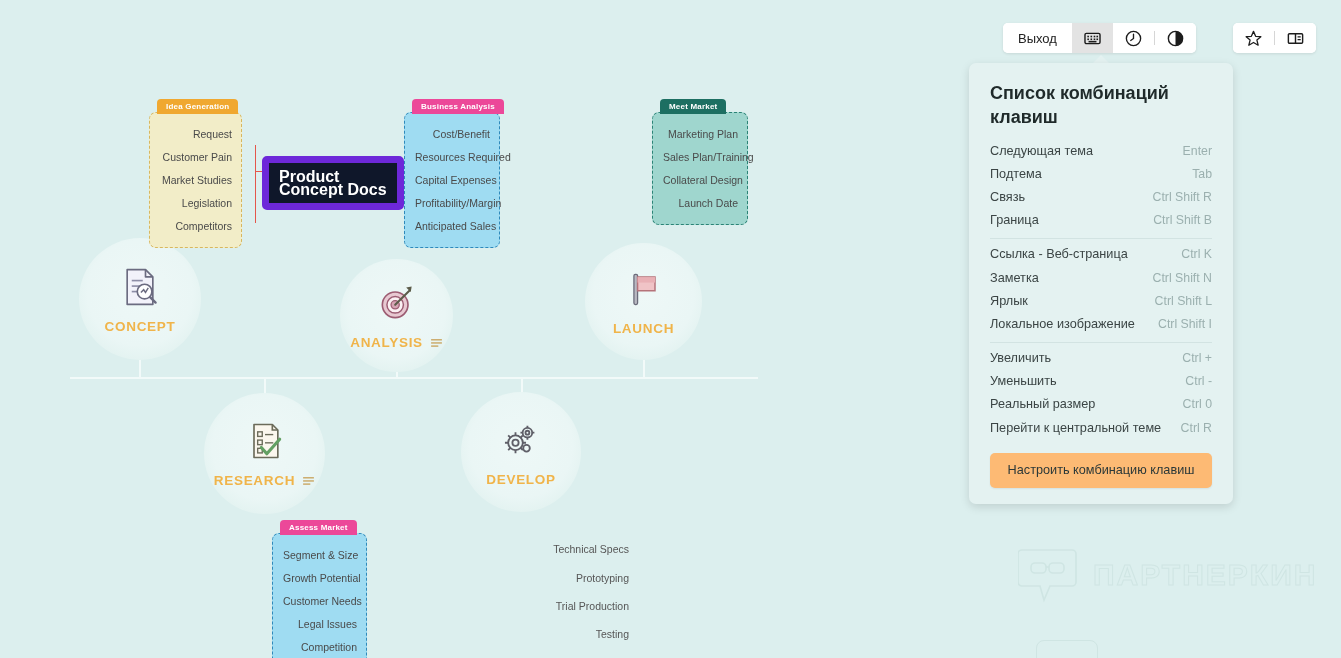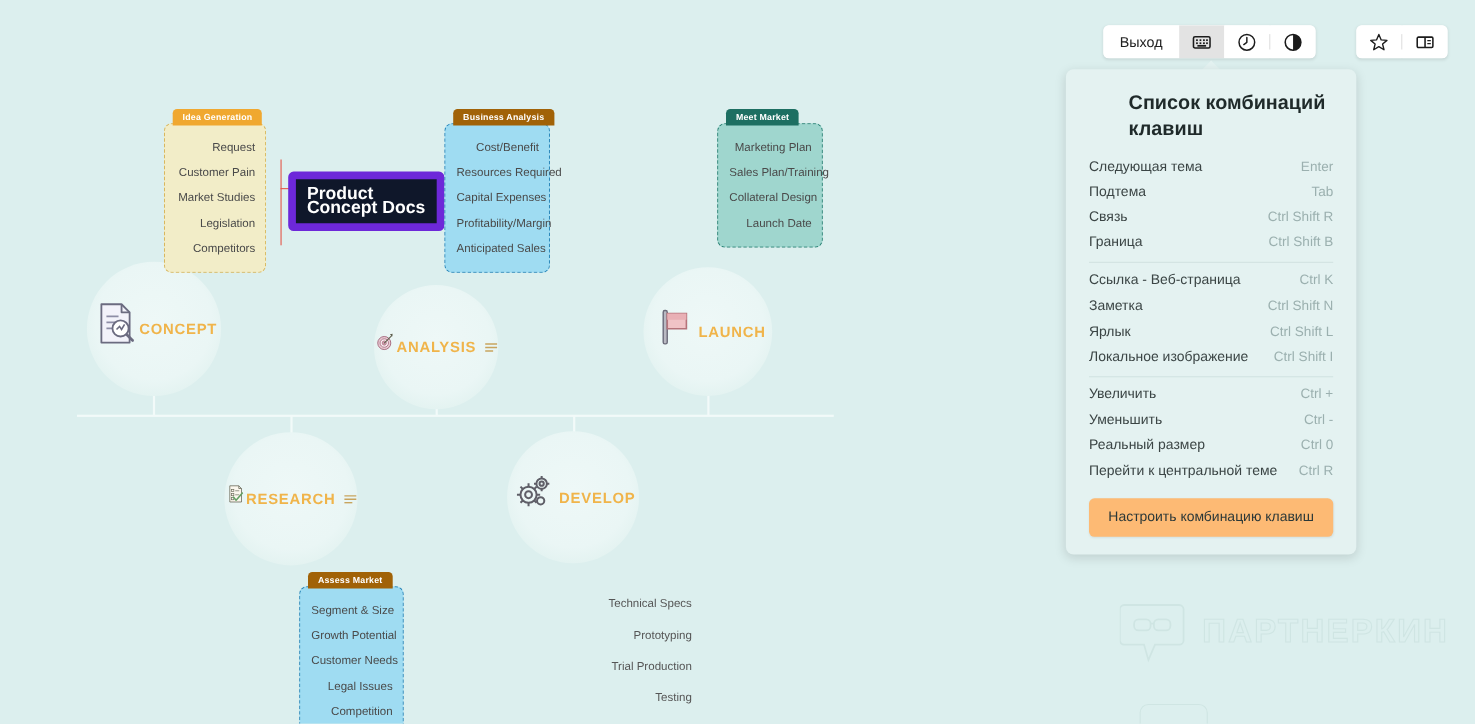--- a/index.html
+++ b/index.html
@@ -44,21 +44,21 @@
   }
   .tl-stub {
     position: absolute; width: 2px; background: #f2faf9;
   }
 
   
   .node {
     position: absolute;
     border-radius: 50%;
     background: radial-gradient(circle at 50% 45%, #eef8f7 0%, #eaf6f5 58%, #e2f2f0 78%, #dcefee 100%);
-    display: flex; 
+    display: flex; flex-direction: column;
     align-items: center; justify-content: center;
   }
   .node-icon { width: 44px; height: 44px; margin-bottom: 10px; }
   .node-label-row { display: flex; align-items: center; gap: 7px; }
   .node-label {
     font-size: 13.5px; font-weight: bold; letter-spacing: 0.7px;
     color: #f0b44a;
   }
   .notes-mark { display: block; width: 13px; height: 9px; }
 
@@ -88,21 +88,21 @@
   }
   .card-item.plain { padding: 7.2px 0; font-size: 10.5px; color: #565656; }
 
   
   .card-yellow .card-head { background: #f0a830; }
   .card-yellow .card-body {
     background: #f2edc8;
     border: 1.6px dashed #d8b75e;
   }
   
-  .card-blue .card-head { background: #a16207; }
+  .card-blue .card-head { background: #ec4899; }
   .card-blue .card-body {
     background: #9fdcf2;
     border: 1.6px dashed #2e89bb;
   }
   
   .card-teal .card-head { background: #1d6f62; }
   .card-teal .card-body {
     background: #9fd6ce;
     border: 1.6px dashed #2b8376;
   }
@@ -165,21 +165,21 @@
   .popup-arrow {
     position: absolute;
     left: 1092px; top: 55px;
     width: 0; height: 0;
     border-left: 9px solid transparent;
     border-right: 9px solid transparent;
     border-bottom: 9px solid #e4f2f1;
   }
   .popup-title {
     font-size: 18px; font-weight: bold; color: #1f2a2a;
-    line-height: 24px; margin-bottom: 10px; margin-left: 36px;
+    line-height: 24px; margin-bottom: 10px;
   }
   .sc-row {
     display: flex; align-items: baseline; justify-content: space-between;
     gap: 8px;
     padding: 4.6px 0;
   }
   .sc-label { font-size: 12.7px; color: #3b4545; white-space: nowrap; }
   .sc-key { font-size: 12.3px; color: #9bb0af; white-space: nowrap; }
   .sc-sep { height: 1px; background: #d2e3e2; margin: 6px 0 4px 0; }
   .sc-button {

